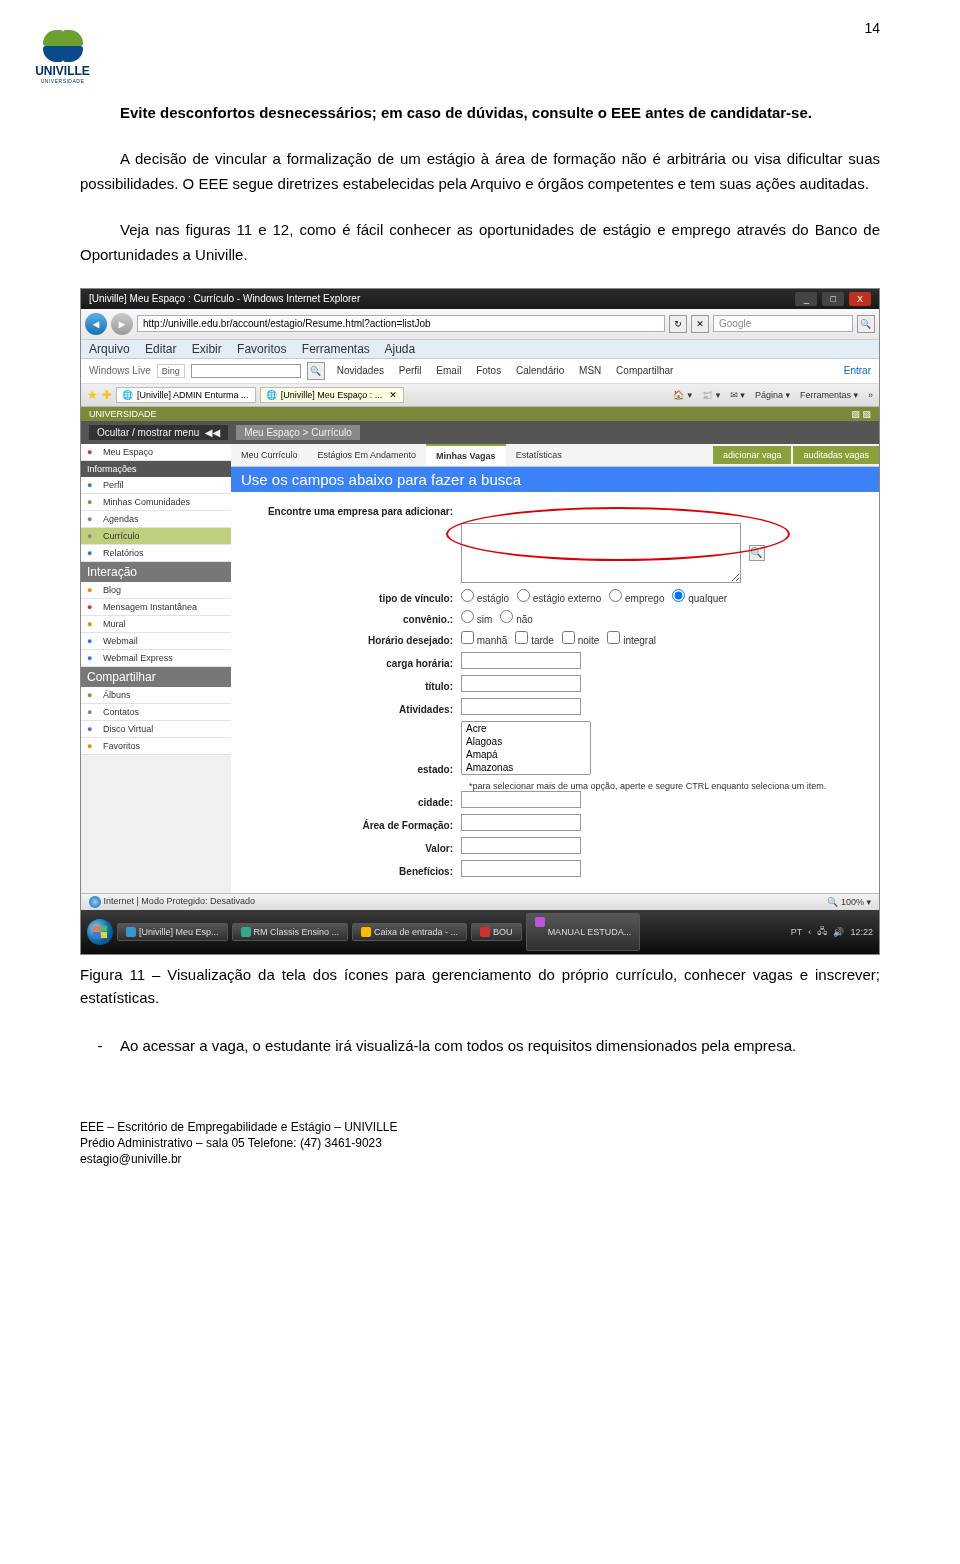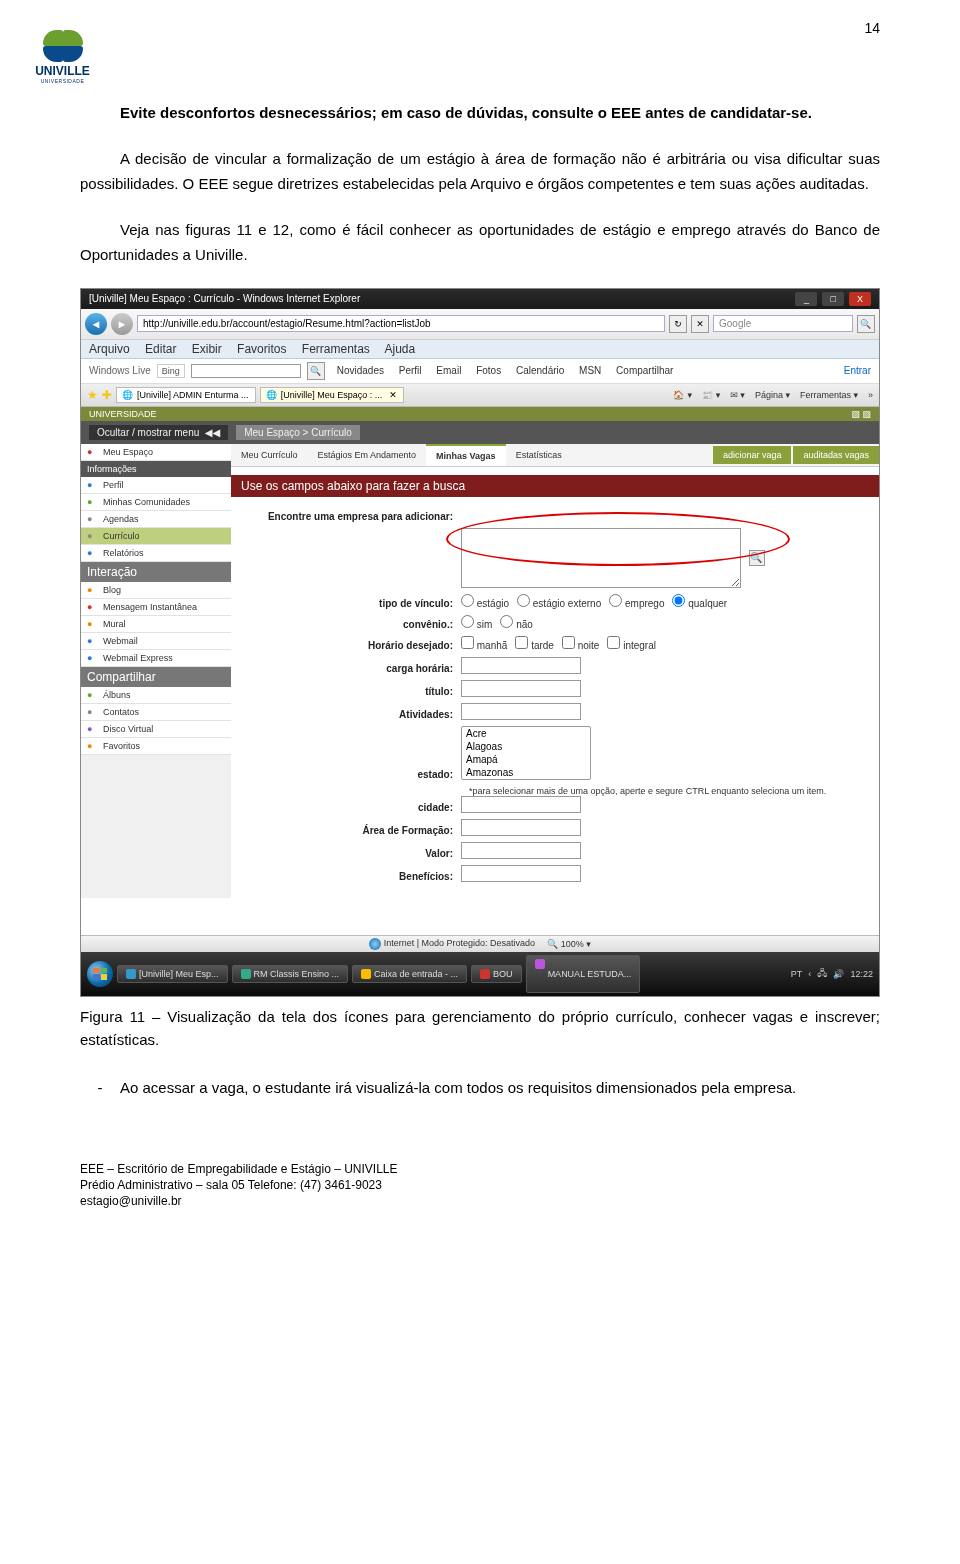--- a/index.html
+++ b/index.html
@@ -53,35 +53,35 @@
   .sb-item.orange::before { color:#e80; }
   .sb-item.purple::before { color:#85c; }
   .sb-item.gray::before { color:#888; }
   .sb-item.hl { background:#becf7e; }
   .mainpane { flex:1; background:#fff; }
   .subtabs { display:flex; background:#f4f4f4; border-bottom:1px solid #ccc; font-size:9px;align-items:center; }
   .subtabs .st { padding:5px 10px; color:#333; }
   .subtabs .st.active { background:#fff; font-weight:bold; border-top:2px solid #8a3; }
   .rtbtns { margin-left:auto; display:flex; }
   .rtbtns .b { background:#8aa03a; color:#fff; padding:4px 10px; font-size:9px; margin-left:2px; }
-  .dark-strip { background:#7f1d1d; color:#fff; padding:4px 10px; font-size:12px; margin:8px 0 10px; }
+  .dark-strip { background:#3b82f6; color:#fff; padding:4px 10px; font-size:15px; margin:0 0 10px; }
   .form { padding:4px 30px 10px; }
   .frow { display:flex; align-items:flex-end; margin-bottom:6px; font-size:10px; }
   .frow .flab { width:200px; text-align:right; padding-right:8px; font-weight:bold; color:#222; }
   .frow .fval { flex:1; display:flex; align-items:center; gap:8px; color:#333; flex-wrap:wrap; }
   .txtin { border:1px solid #999; padding:2px; font-size:10px; }
   .txtin.big { width:280px; height:60px; }
   .txtin.small { width:120px; }
   .sel { border:1px solid #999; font-size:10px; width:130px; }
   .sel option { padding:1px 4px; }
   .ellipse { position:relative; }
   .ellipse::after { content:""; position:absolute; left:-15px; top:-16px; width:340px; height:50px; border:2px solid #d00; border-radius:50%; pointer-events:none; }
   .mag { display:inline-block; width:16px; height:16px; border:1px solid #999; background:#eee; font-size:10px; text-align:center; line-height:14px; }
   .note { font-size:9px; color:#333; margin-left:200px; padding-left:8px; }
-  .statusbar { background:linear-gradient(#f4f4f4,#ddd); border-top:1px solid #bbb; padding:2px 8px; font-size:9px; color:#333; display:flex; justify-content:center; gap:12px; align-items:center;margin-top:37px; }
+  .statusbar { background:linear-gradient(#f4f4f4,#ddd); border-top:1px solid #bbb; padding:2px 8px; font-size:9px; color:#333; display:flex; justify-content:space-between; gap:12px; align-items:center; }
   .globe { width:12px; height:12px; border-radius:50%; background:radial-gradient(#9cf,#06a); display:inline-block; vertical-align:middle; }
   .taskbar { background:linear-gradient(#3a3a3a,#0a0a0a); padding:3px 6px; display:flex; align-items:center; gap:4px; }
   .startorb { width:26px; height:26px; border-radius:50%; background:radial-gradient(circle at 35% 35%, #8ecbf0, #0a6aa8 55%, #043a60); display:flex; align-items:center; justify-content:center; }
   .winflag { width:14px; height:12px; display:grid; grid-template-columns:1fr 1fr; grid-template-rows:1fr 1fr; gap:1px; }
   .winflag span:nth-child(1){background:#e74;} .winflag span:nth-child(2){background:#5b5;} .winflag span:nth-child(3){background:#47c;} .winflag span:nth-child(4){background:#ec4;}
   .tbtn { background:linear-gradient(#575757,#2f2f2f); border:1px solid #555; color:#ddd; font-size:9px; padding:3px 8px; border-radius:2px; display:flex; align-items:center; gap:3px; }
   .tbtn .sq { width:10px;height:10px;background:#e80;border-radius:2px; }
   .tbtn .sq.b { background:#3a8; } .tbtn .sq.y { background:#fb0; } .tbtn .sq.p { background:#b5d; }
   .tray { margin-left:auto; color:#ccc; font-size:9px; display:flex; align-items:center; gap:6px; }
   .caption { font-size: 15px; text-align: justify; line-height: 1.55; margin-top: 4px; }

